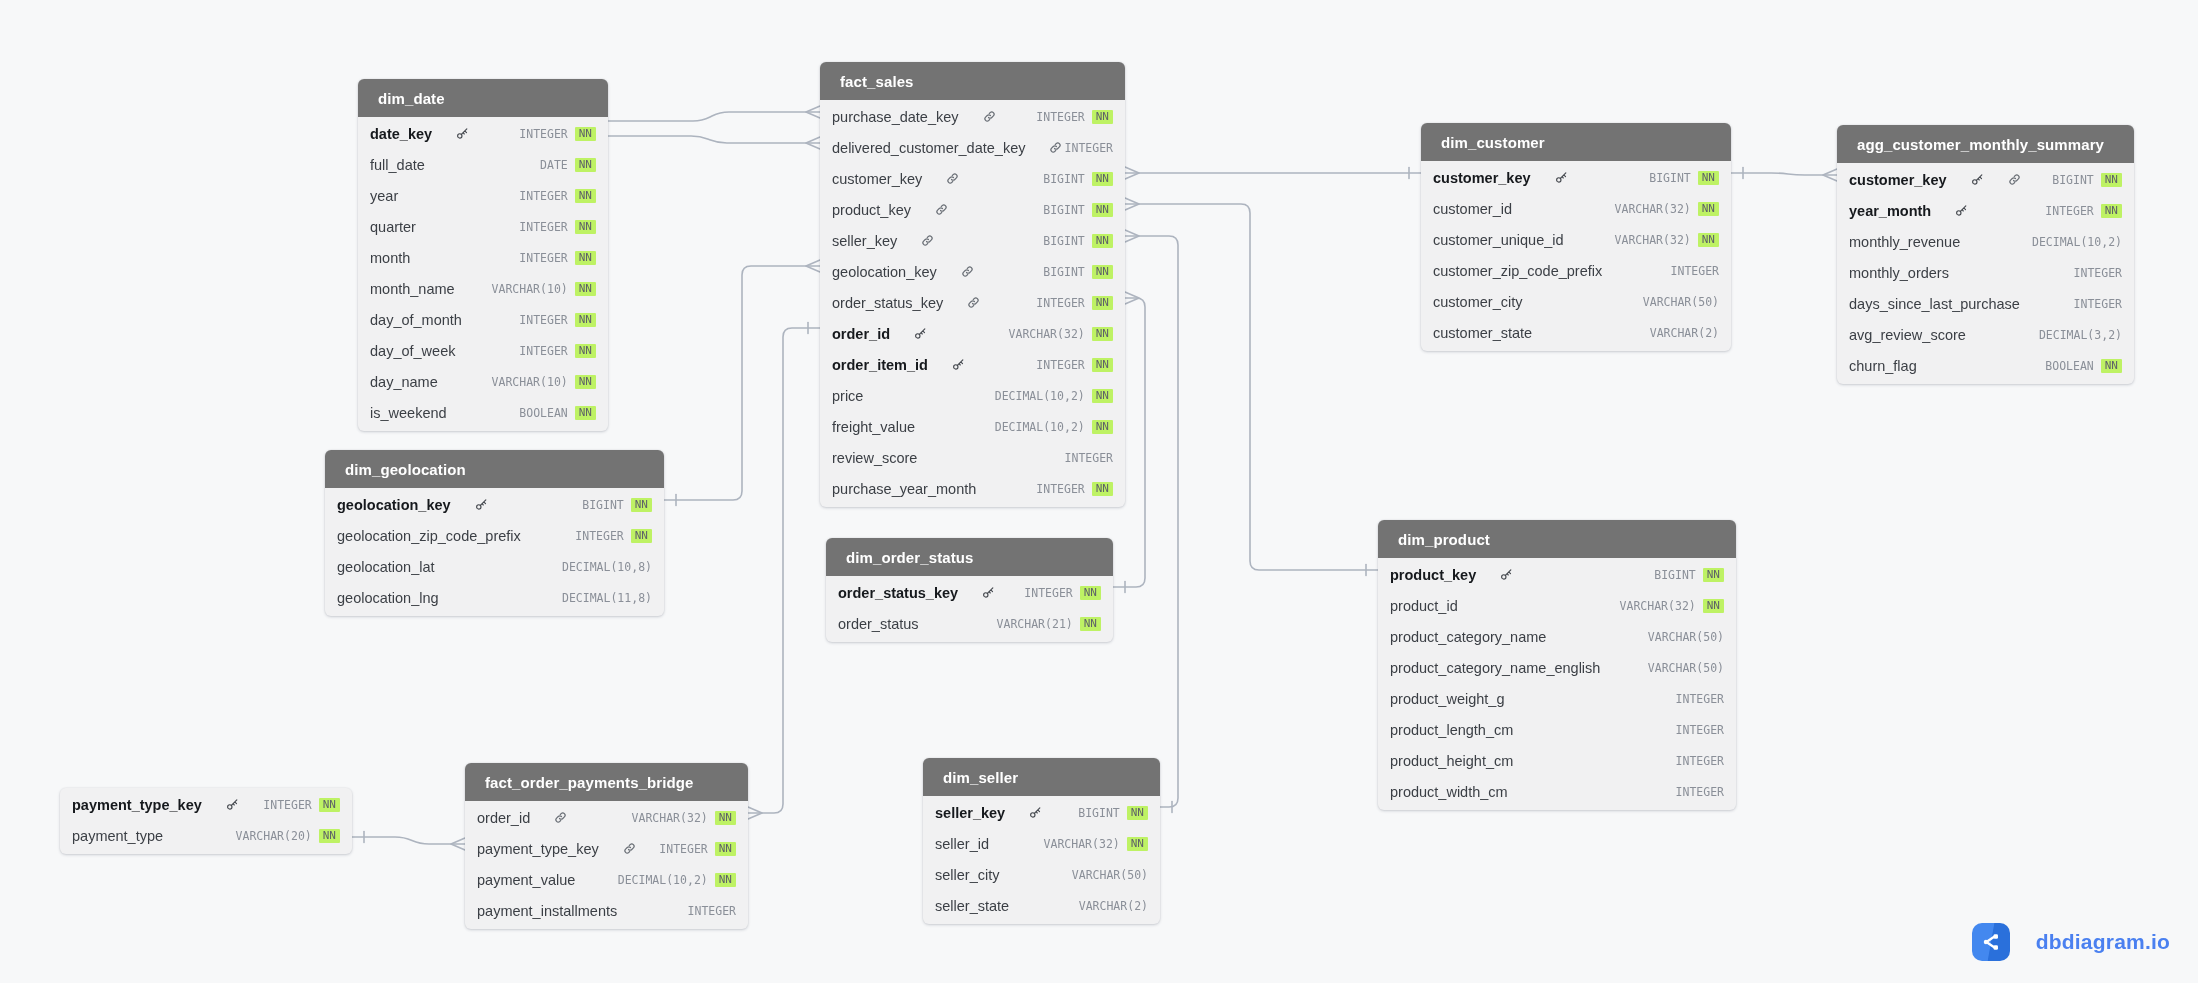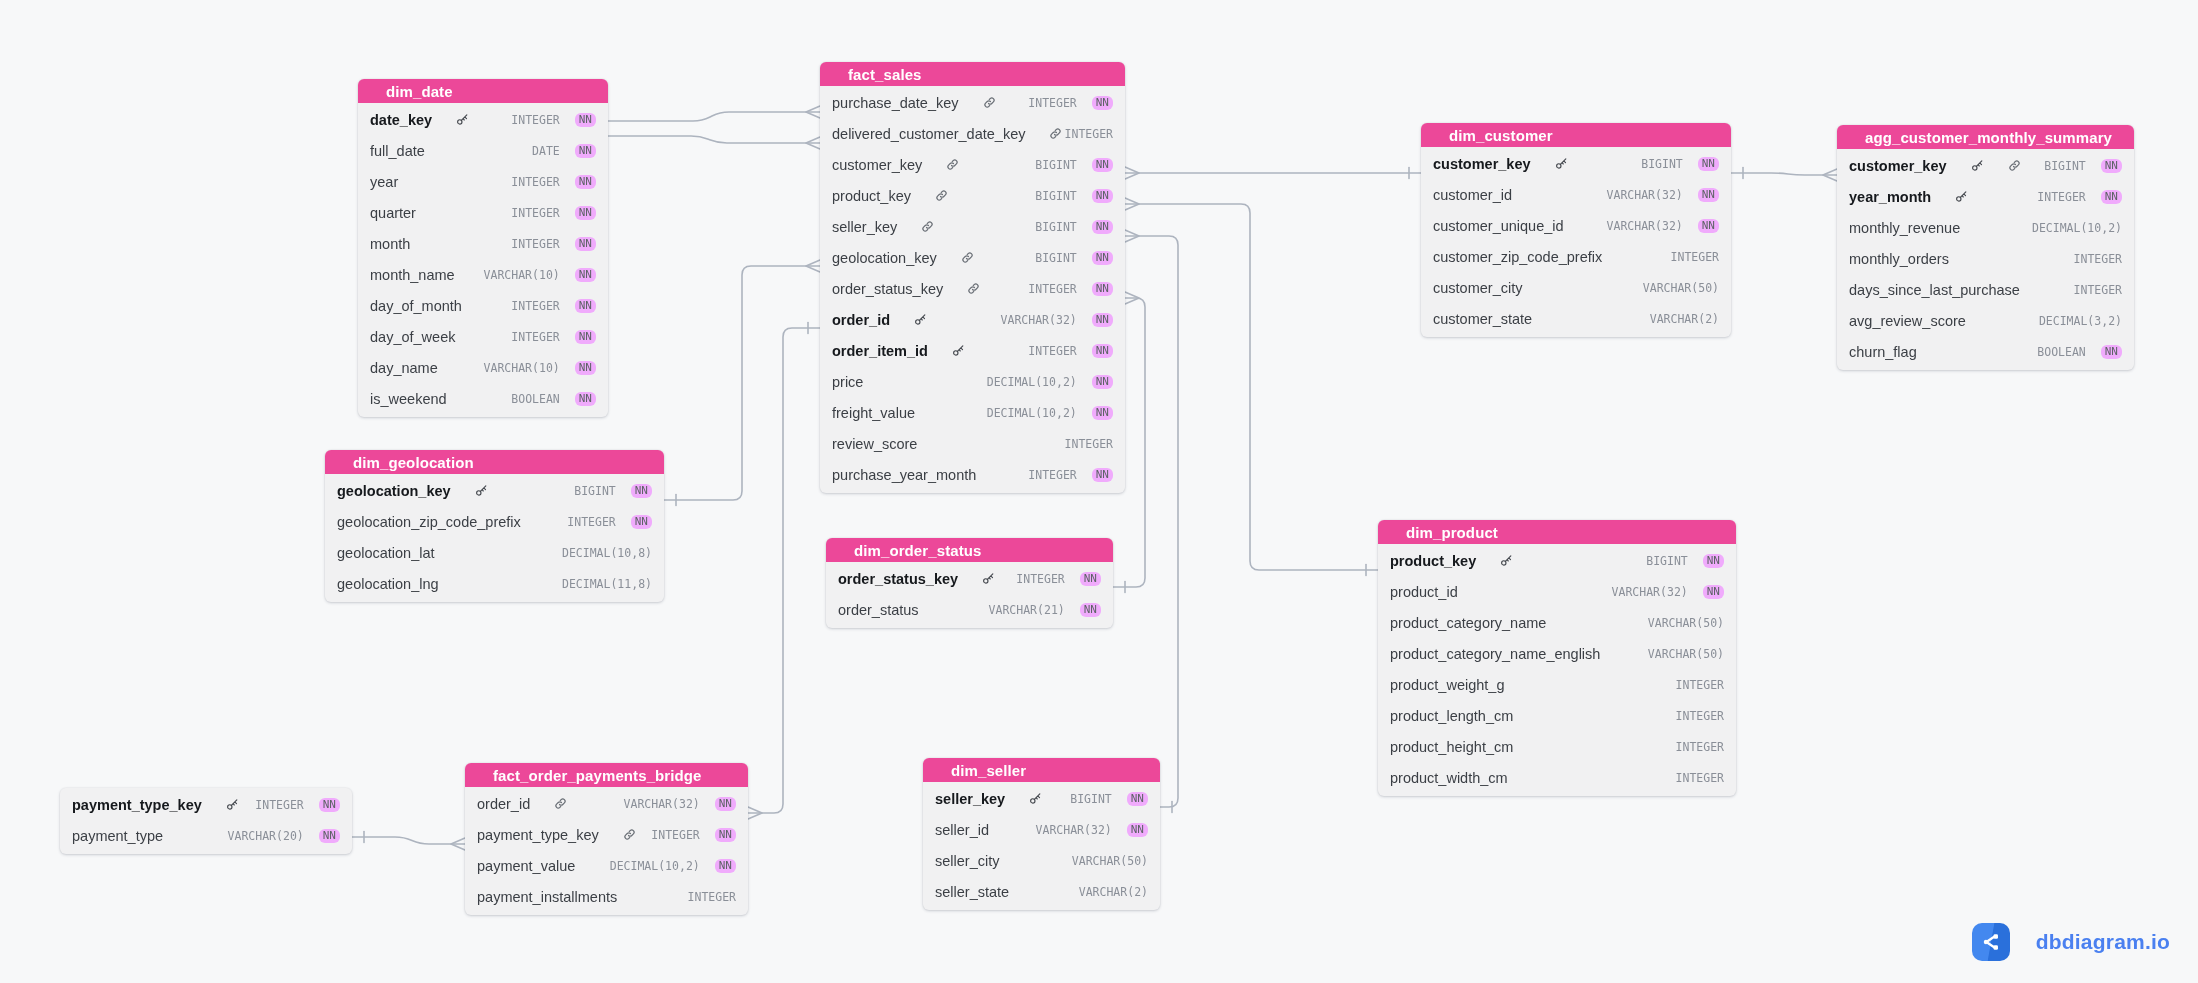--- a/index.html
+++ b/index.html
@@ -16,53 +16,53 @@
   #connector-layer{position:absolute;left:0;top:0;z-index:1;}
   #tables-layer{position:absolute;left:0;top:0;width:100%;height:100%;z-index:2;pointer-events:none;}
   .db-table{
     position:absolute;
     border-radius:6px;
     background:#f1f1f2;
     box-shadow:0 1px 3px rgba(50,60,80,.22), 0 0 0 1px rgba(0,0,0,.02);
     pointer-events:auto;
   }
   .t-header{
-    height:24px;
+    height:38px;
     display:flex;align-items:center;
-    padding:0 28px;
-    background:#ec4899;
+    padding:0 20px;
+    background:#737373;
     color:#fff;
     font-weight:700;
     font-size:15px;
     border-radius:6px 6px 0 0;
     letter-spacing:.1px;
     cursor:move;
   }
   .t-body{padding:1px 0 3px 0;}
   .f-row{
     height:31px;
     display:flex;align-items:center;justify-content:space-between;
     padding:0 12px;
     font-size:14.5px;
     color:#3b3f45;
   }
   .f-left{display:flex;align-items:center;gap:24px;white-space:nowrap;}
   .f-row.pk .f-name{font-weight:700;color:#16191d;}
-  .f-right{display:flex;align-items:flex-start;gap:15px;white-space:nowrap;}
+  .f-right{display:flex;align-items:flex-start;gap:7px;white-space:nowrap;}
   .f-type{
     font-family:"DejaVu Sans Mono",monospace;
     font-size:11.5px;
     color:#8a8f98;
   }
   .nn-badge{
     font-family:"DejaVu Sans Mono",monospace;
     font-size:11px;
     color:#5f6368;
-    background:#f0abfc;
-    border-radius:6px;
+    background:#bef264;
+    border-radius:1px;
     padding:1.5px 4px;
     line-height:1;
   }
   .f-icon{display:inline-flex;color:#43474d;}
   .f-icon.link{color:#6b7077;}
   .f-icon svg{display:block;}
   #brand{
     position:absolute;
     right:28px;bottom:22px;
     display:flex;align-items:center;gap:26px;

